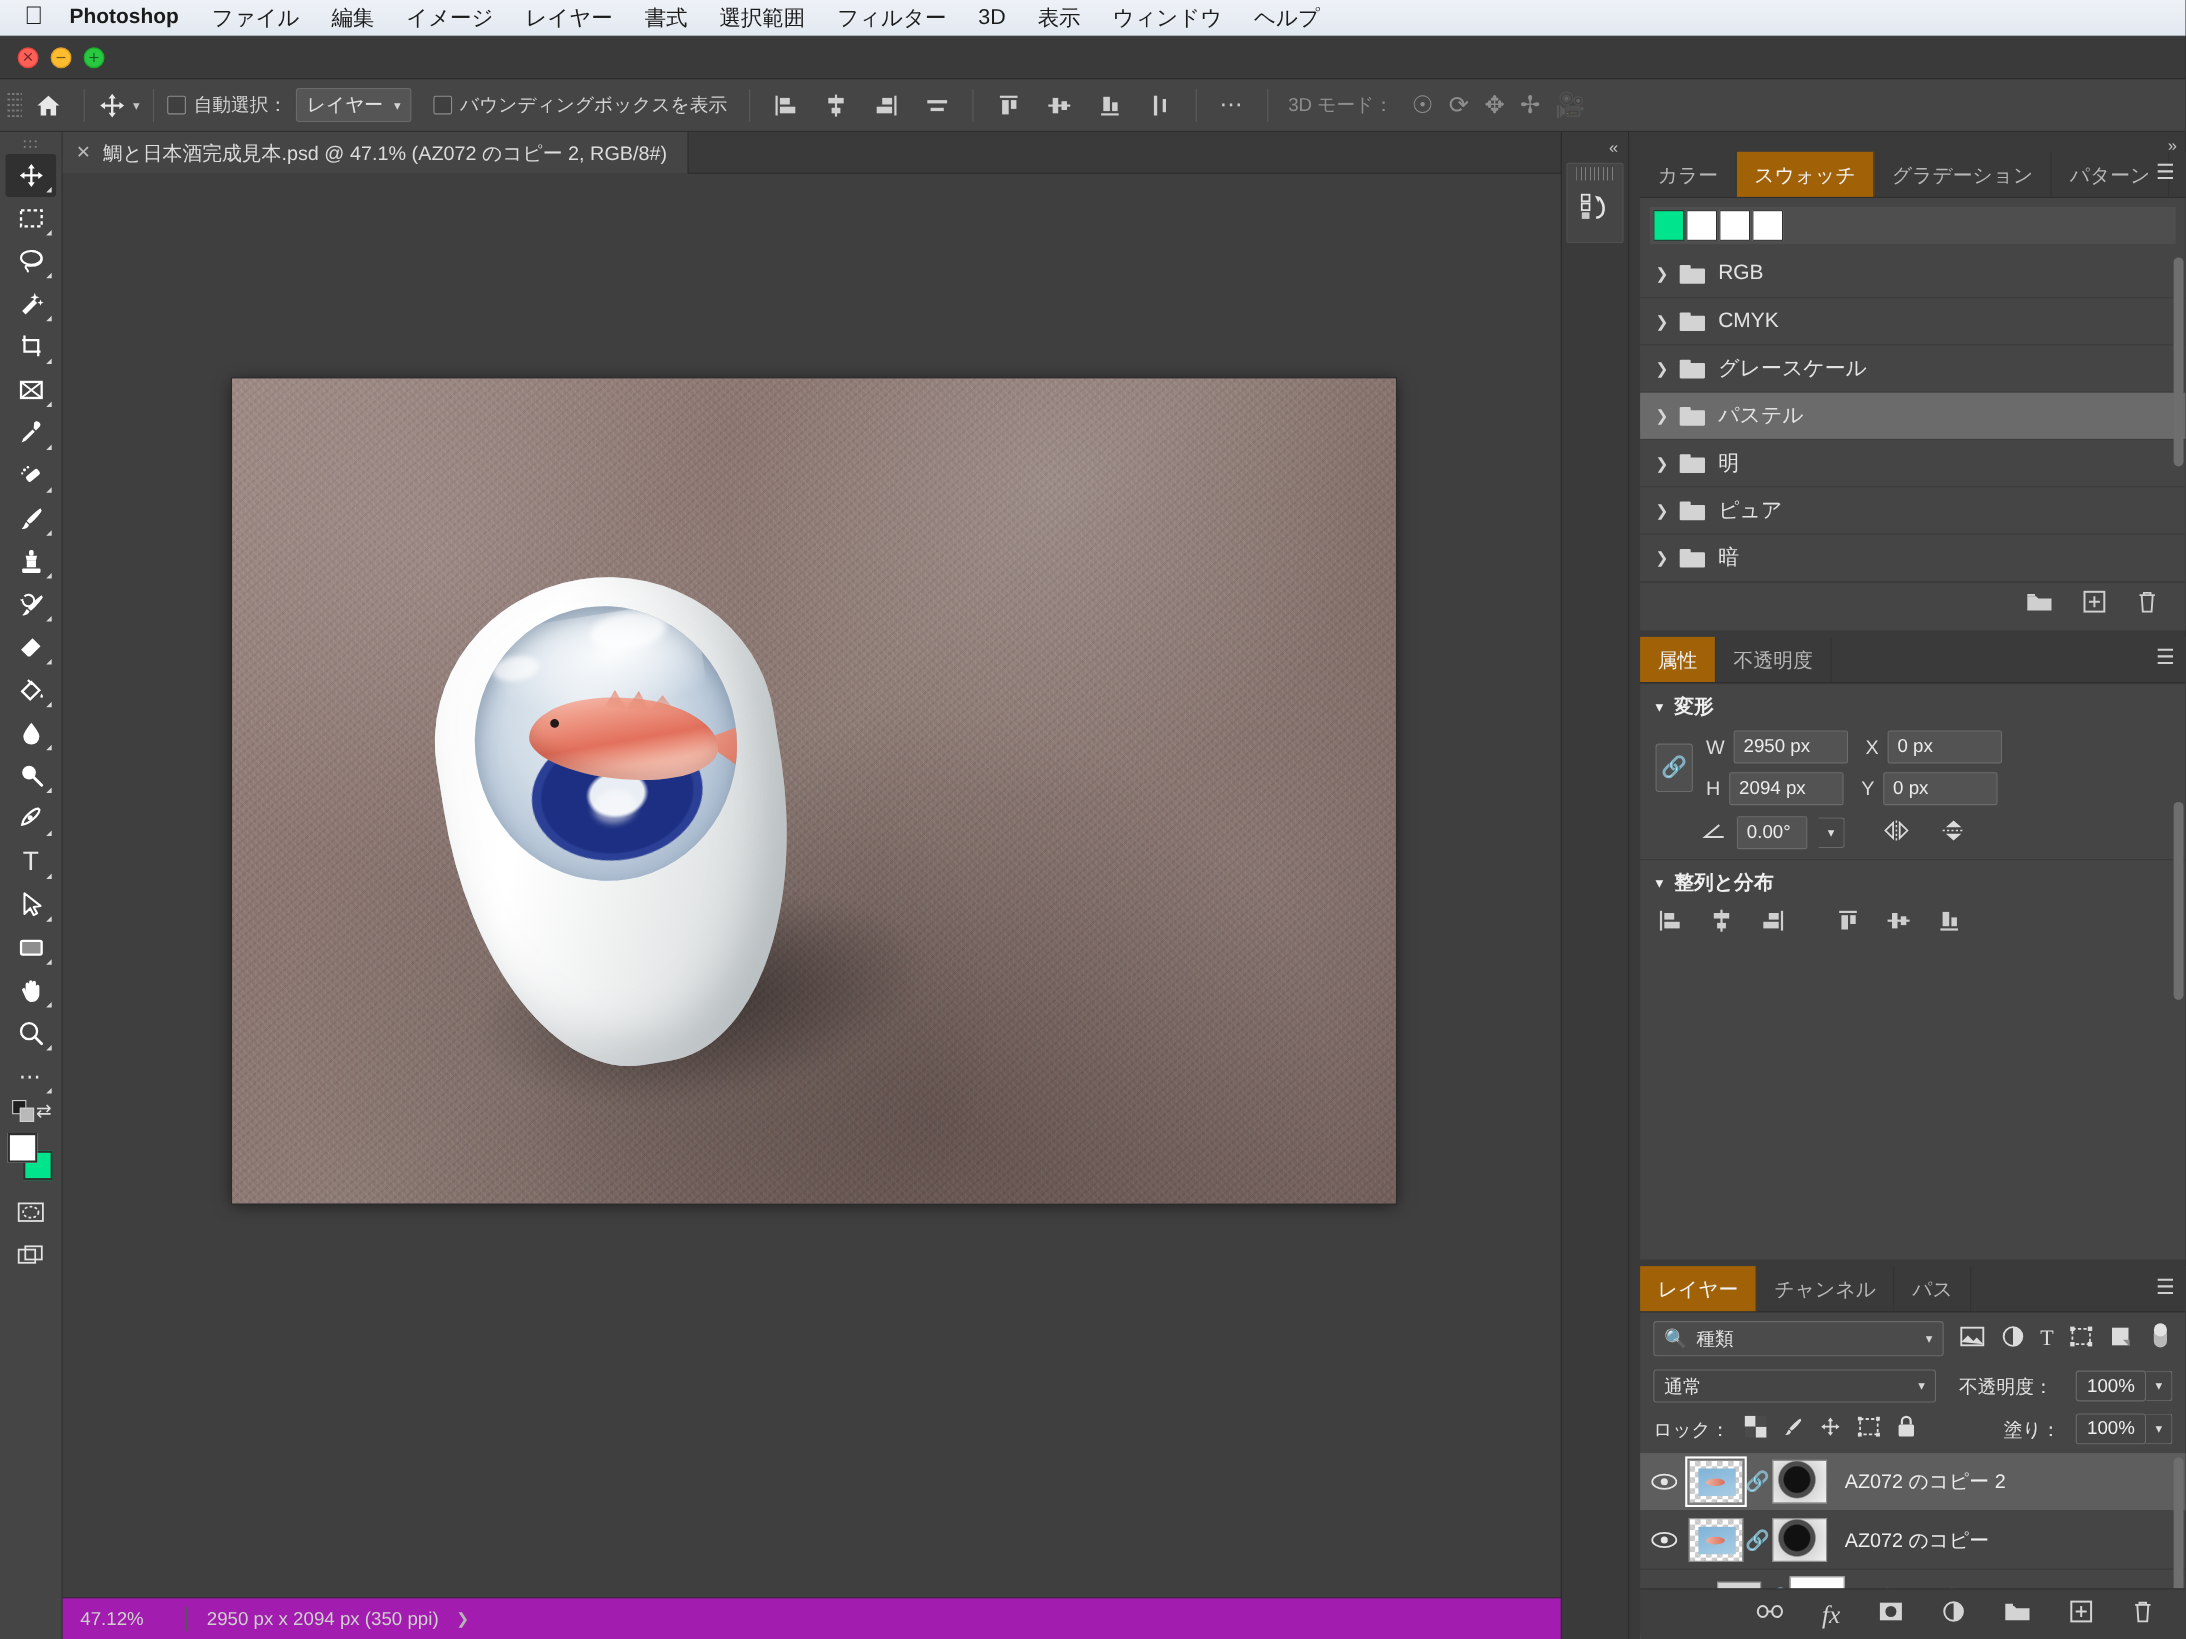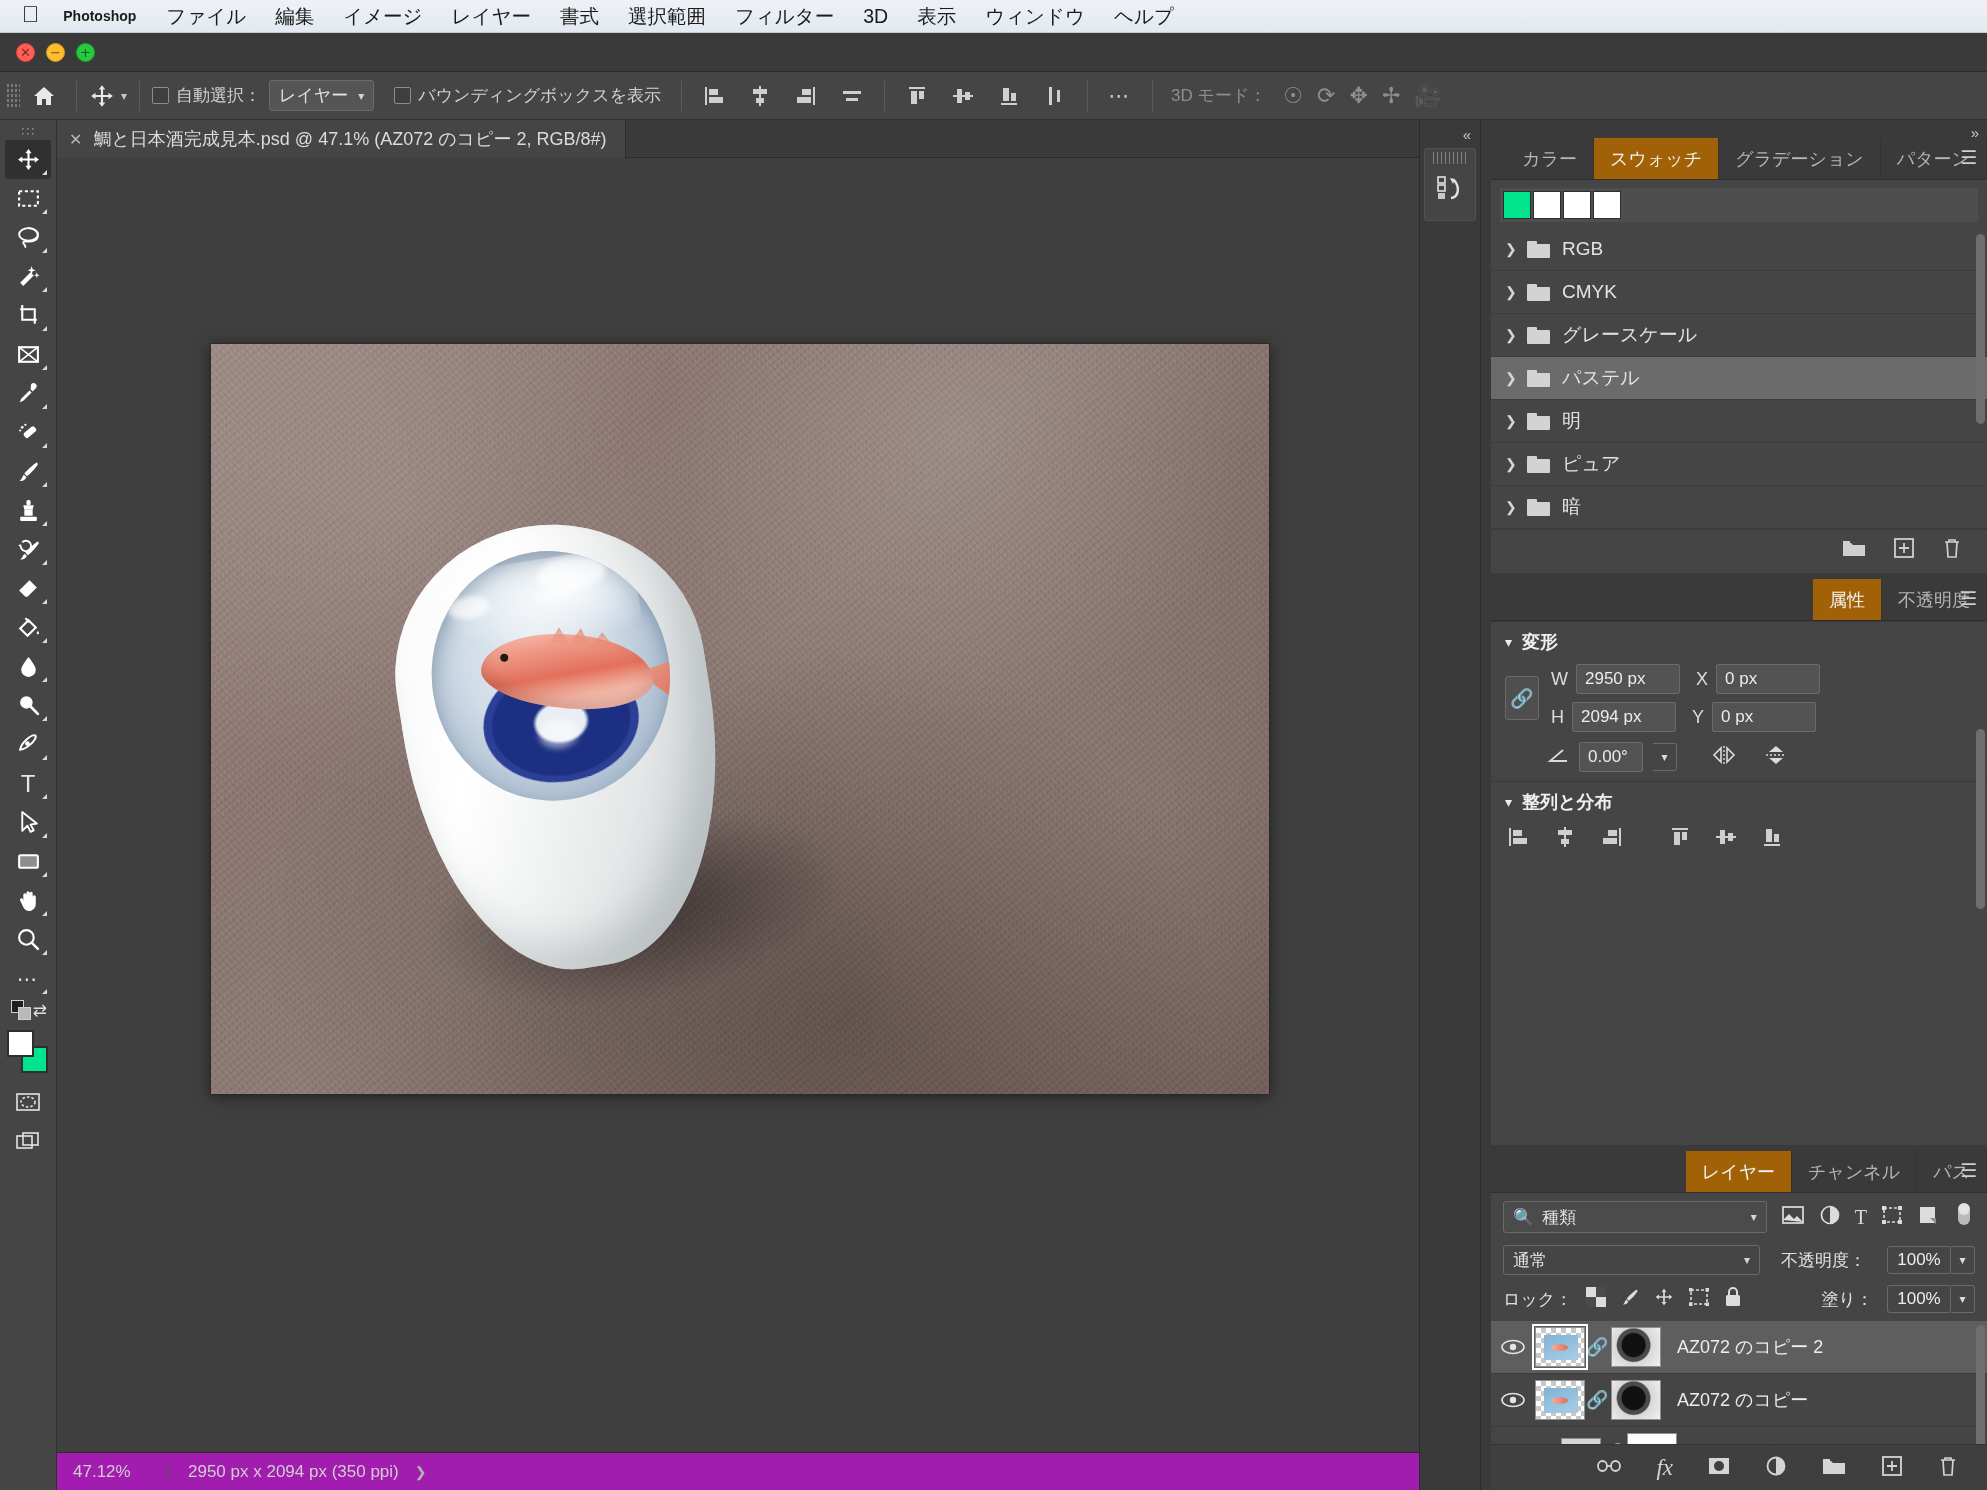--- a/index.html
+++ b/index.html
@@ -14,21 +14,21 @@
 
   
   .macbar {
     position: absolute; top: 0; left: 0; width: 1987px; height: 33px;
     background: linear-gradient(180deg,#eef2f7 0%, #e3e9f1 100%);
     border-bottom: 1px solid #c6ccd4;
     display: flex; align-items: center; gap: 0px; padding-left: 22px;
     color: #1b1b1b; font-size: 20px;
   }
   .macbar .apple { font-size: 23px; margin-right: 24px; line-height: 1; position: relative; top:-2px;}
-  .macbar .app-name { font-weight: bold; font-size: 14px; margin-right: 30px; }
+  .macbar .app-name { font-weight: bold; font-size: 19px; margin-right: 30px; }
   .macbar .mi { margin-right: 29px; font-size: 19.5px; white-space: nowrap; }
 
   
   .titlebar {
     position: absolute; top: 33px; left: 0; width: 1987px; height: 39px;
     background: #3a3a3a;
     display: flex; align-items: center;
     border-bottom: 1px solid #2b2b2b;
   }
   .traffic { display: flex; gap: 11px; margin-left: 16px; }
@@ -212,21 +212,21 @@
 
   
   .rightdock {
     position: absolute; top: 120px; left: 1481px; right: 0; bottom: 0;
     background: #3a3a3a;
   }
   .dock-collapse { position:absolute; right: 8px; top: 4px; color:#c8c8c8; font-size: 15px; }
   .panel { background: #454545; }
   .panel-tabs {
     display: flex; align-items: stretch; height: 42px; background: #3a3a3a;
-    border-bottom: 1px solid #2f2f2f; position: relative; justify-content: flex-end;
+    border-bottom: 1px solid #2f2f2f; position: relative;
   }
   .ptab {
     display: flex; align-items: center; padding: 0 16px; font-size: 18px; color: #b6b6b6;
     border-right: 1px solid #333; white-space: nowrap;
   }
   .ptab.active { background: #a16207; color: #f2f2f2; }
   .pmenu { position: absolute; right: 10px; top: 10px; color:#cfcfcf; font-size: 19px; line-height: 1; }
 
   .swatch-strip { background: #454545; padding: 8px 9px 6px 9px; }
   .swatch-row { display: flex; gap: 2px; background: #4e4e4e; padding: 3px; }

